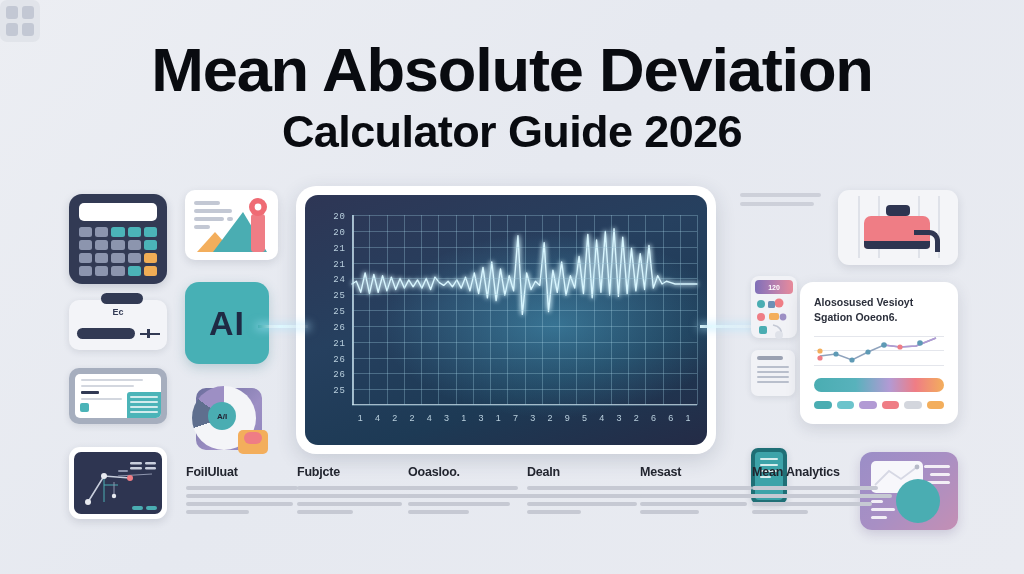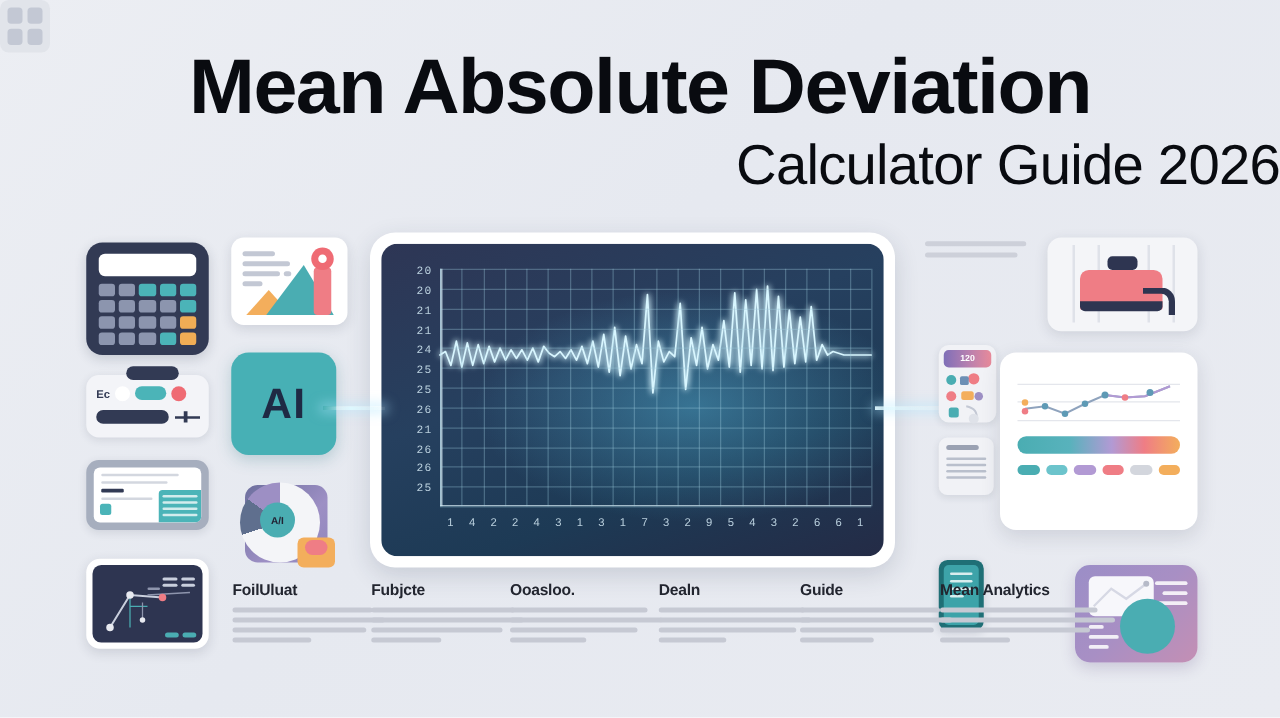--- a/index.html
+++ b/index.html
@@ -17,22 +17,22 @@
   .title-wrap {
     position: absolute; left: 0; top: 38px; width: 1024px;
     text-align: center;
   }
   .title-l1 {
     font-size: 62px; font-weight: 700; color: #090b10;
     letter-spacing: -1.2px; line-height: 1.02;
     transform: scaleX(1.02);
   }
   .title-l2 {
-    font-size: 45px; font-weight: 400; color: #090b10;
-    letter-spacing: -0.6px; line-height: 1.12; margin-top: 6px; text-align: right;
+    font-size: 45px; font-weight: 700; color: #090b10;
+    letter-spacing: -0.6px; line-height: 1.12; margin-top: 6px;
   }
 
   
   .card { position: absolute; border-radius: 12px; }
 
   
   #calc-icon {
     left: 69px; top: 194px; width: 98px; height: 90px;
     background: #323a54; border-radius: 13px;
     box-shadow: 0 3px 9px rgba(40,48,72,.18);
@@ -49,21 +49,21 @@
   #ec-panel {
     left: 69px; top: 300px; width: 98px; height: 50px;
     background: #f3f4f8; border-radius: 10px;
     box-shadow: 0 2px 7px rgba(40,48,72,.12);
     padding: 7px 8px;
   }
   #ec-panel .tab {
     position: absolute; left: 32px; top: -7px; width: 42px; height: 11px;
     background: #323a54; border-radius: 6px;
   }
-  .ec-row { display: flex; align-items: center; gap: 4px; height: 15px; }
+  .ec-row { display: flex; align-items: center; gap: 4px; height: 15px; flex-direction: column; }
   .ec-label { font-size: 9px; font-weight: 700; color: #323a54; }
   .ec-dot { width: 12px; height: 12px; border-radius: 50%; background: #fff; }
   .ec-pill { width: 25px; height: 11px; border-radius: 6px; background: #4bb4b8; }
   .ec-red { width: 12px; height: 12px; border-radius: 50%; background: #ef6b74; }
   .ec-row2 { display: flex; align-items: center; gap: 5px; margin-top: 6px; }
   .ec-bar { width: 62px; height: 11px; border-radius: 6px; background: #323a54; }
   .ec-slider { width: 20px; height: 11px; position: relative; }
   .ec-slider::before { content:''; position:absolute; left:0; top:5px; width:20px; height:2px; background:#323a54; }
   .ec-slider::after { content:''; position:absolute; left:7px; top:1px; width:3px; height:9px; background:#323a54; }
 
@@ -556,20 +556,21 @@
   <div class="vline" style="left:40px"></div>
   <div class="vline" style="left:80px"></div>
   <div class="vline" style="left:100px"></div>
   <div class="handle"></div>
   <div class="body"></div>
   <div class="base"></div>
   <div class="hook"></div>
 </div>
 
 <div class="card" id="analytics">
+  <div class="h">Alososused Vesioyt Sgation Ooeon6.</div>
   <div class="mini-plot">
     <div class="hl" style="top:2px"></div>
     <div class="hl" style="top:16px"></div>
     <div class="hl" style="top:31px"></div>
     <svg width="130" height="34" viewBox="0 0 130 34" style="position:absolute;inset:0">
       <polyline points="6,22 22,20 38,26 54,18 70,11 86,13 102,12 122,4" fill="none" stroke="#8fa3bd" stroke-width="1.6"></polyline>
       <polyline points="70,11 86,13 102,12 122,4" fill="none" stroke="#b29ad4" stroke-width="1.6"></polyline>
       <circle cx="6" cy="17" r="2.6" fill="#f3ae5c"></circle>
       <circle cx="6" cy="24" r="2.6" fill="#ef7d85"></circle>
       <circle cx="22" cy="20" r="2.6" fill="#5e9ab5"></circle>
@@ -637,21 +638,21 @@
 <div class="caption" id="cap3" style="left:527px">
   <div class="ch">Dealn</div>
   <div class="cb">
       <i style="width: 96%;"></i>
       <i style="width: 100%;"></i>
       <i style="width: 90%;"></i>
       <i style="width: 44%;"></i>
     </div>
 </div>
 <div class="caption" id="cap4" style="left:640px">
-  <div class="ch">Guide</div>
+  <div class="ch">Mesast</div>
   <div class="cb">
       <i style="width: 92%;"></i>
       <i style="width: 100%;"></i>
       <i style="width: 88%;"></i>
       <i style="width: 48%;"></i>
     </div>
 </div>
 <div class="caption" id="cap5" style="left:752px; width:140px">
   <div class="ch">Mean Analytics</div>
   <div class="cb">

